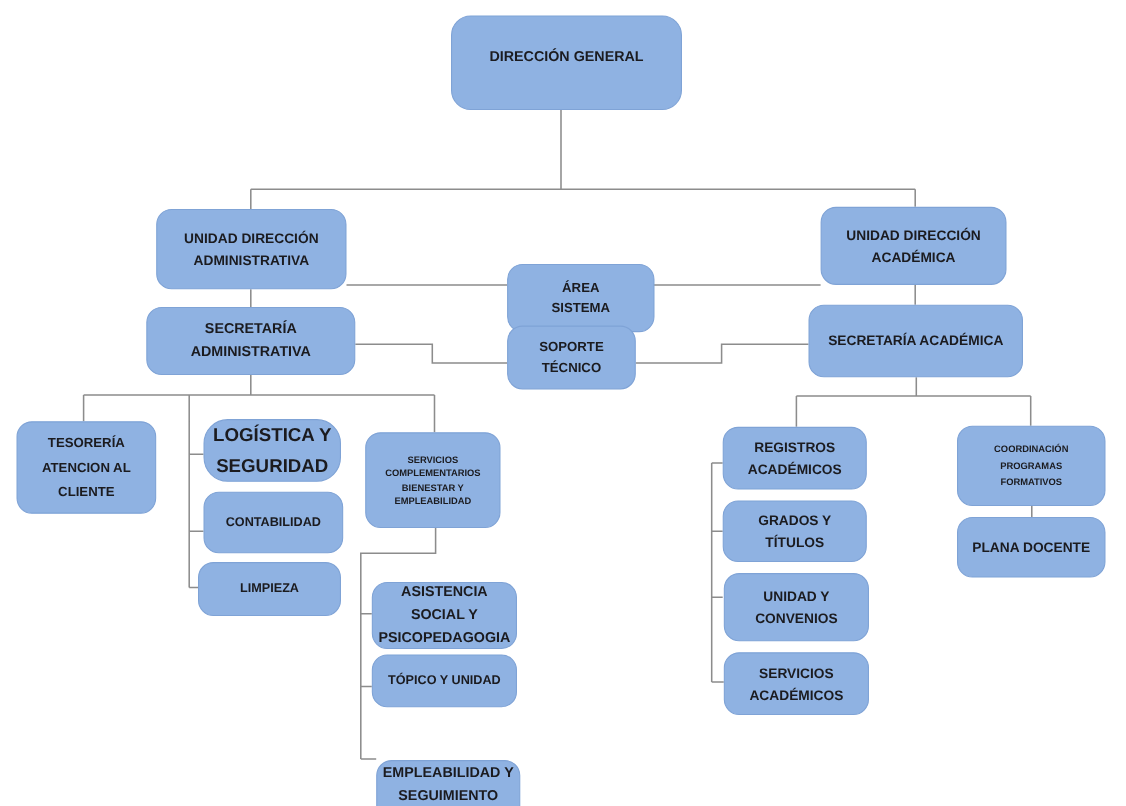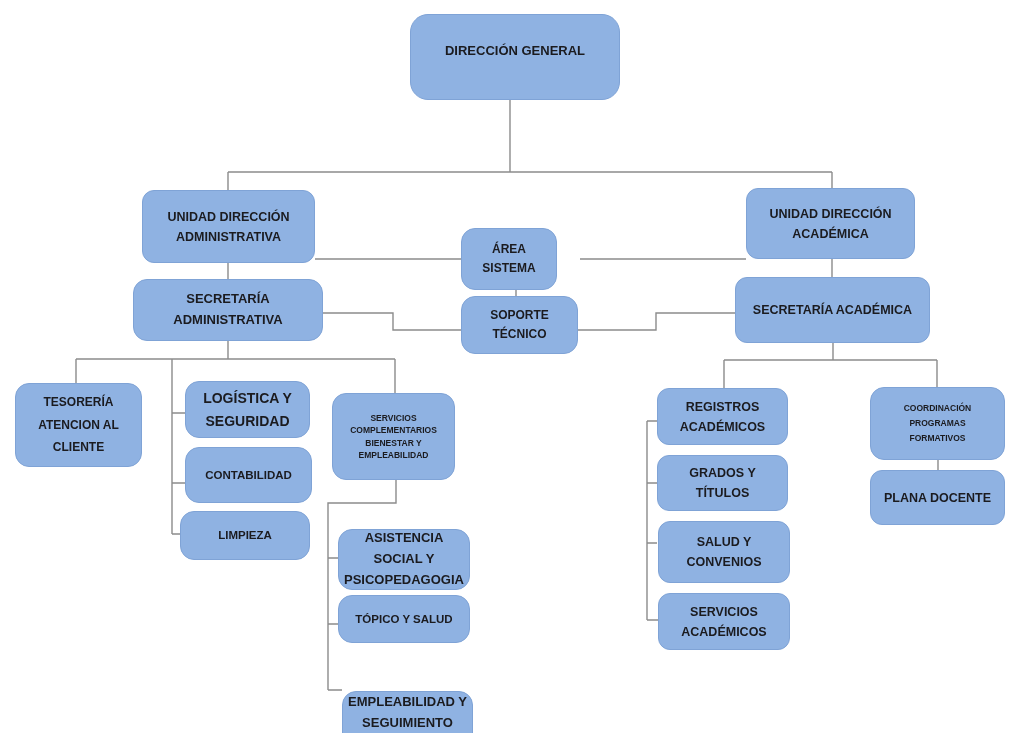--- a/index.html
+++ b/index.html
@@ -30,23 +30,23 @@
     justify-content:center;
     text-align:center;
     color:var(--text,#1B1B1F);
     font-weight:600;
     font-size:12px;
     line-height:1.6;
   }
   .node .label{white-space:pre-line;display:block;width:100%;text-align:center;}
   .r-18{border-radius:18px;}
   .t-13{font-size:13px;}
-  .t-125{font-size:12.5px;border-radius:12px;}
+  .t-125{font-size:12.5px;}
   .t-115{font-size:11.5px;}
-  .t-11{font-size:14px;}
+  .t-11{font-size:17px;border-radius:22px;}
   .t-95{font-size:13px;}
   .t-85{font-size:8.5px;}
   .lh-19{line-height:1.9;}
   .lh-145{line-height:1.45;}
   .lh-175{line-height:1.75;}
 </style>
 </head>
 <body>
 
 <div class="canvas">
@@ -90,21 +90,21 @@
 
   <div class="node t-13 r-18" style="left:410px;top:14px;width:210px;height:86px;padding-bottom:12px">
     <span class="label">DIRECCIÓN GENERAL</span>
   </div>
 
   <div class="node t-125" style="left:142px;top:190px;width:173px;height:73px">
     <span class="label">UNIDAD DIRECCIÓN
 ADMINISTRATIVA</span>
   </div>
 
-  <div class="node" style="left:461px;top:228px;width:96px;height:62px">
+  <div class="node" style="left:461px;top:240px;width:134px;height:62px">
     <span class="label">ÁREA
 SISTEMA</span>
   </div>
 
   <div class="node t-125" style="left:746px;top:188px;width:169px;height:71px">
     <span class="label">UNIDAD DIRECCIÓN
 ACADÉMICA</span>
   </div>
 
   <div class="node t-13" style="left:133px;top:279px;width:190px;height:62px">
@@ -146,41 +146,41 @@
 BIENESTAR Y
 EMPLEABILIDAD</span>
   </div>
 
   <div class="node t-95" style="left:338px;top:529px;width:132px;height:61px">
     <span class="label">ASISTENCIA SOCIAL Y
 PSICOPEDAGOGIA</span>
   </div>
 
   <div class="node t-115" style="left:338px;top:595px;width:132px;height:48px">
-    <span class="label">TÓPICO Y SALUD</span>
+    <span class="label">TÓPICO Y UNIDAD</span>
   </div>
 
   <div class="node t-95" style="left:342px;top:691px;width:131px;height:65px">
     <span class="label">EMPLEABILIDAD Y
 SEGUIMIENTO
 EGRESADOS</span>
   </div>
 
   <div class="node t-125" style="left:657px;top:388px;width:131px;height:57px">
     <span class="label">REGISTROS
 ACADÉMICOS</span>
   </div>
 
   <div class="node t-125" style="left:657px;top:455px;width:131px;height:56px">
     <span class="label">GRADOS Y
 TÍTULOS</span>
   </div>
 
   <div class="node t-125" style="left:658px;top:521px;width:132px;height:62px">
-    <span class="label">SALUD Y
+    <span class="label">UNIDAD Y
 CONVENIOS</span>
   </div>
 
   <div class="node t-125" style="left:658px;top:593px;width:132px;height:57px">
     <span class="label">SERVICIOS
 ACADÉMICOS</span>
   </div>
 
   <div class="node t-125" style="left:870px;top:470px;width:135px;height:55px">
     <span class="label">PLANA DOCENTE</span>

